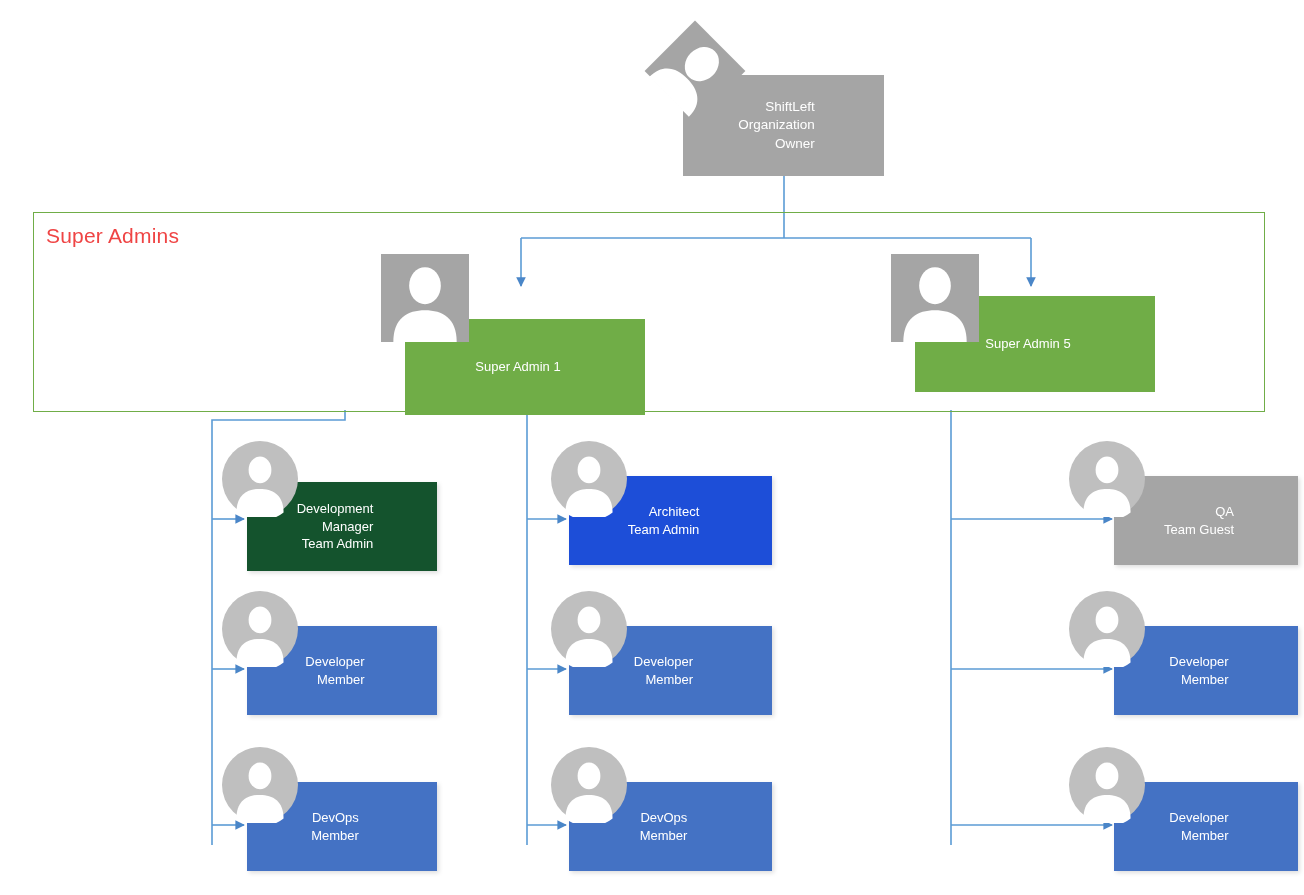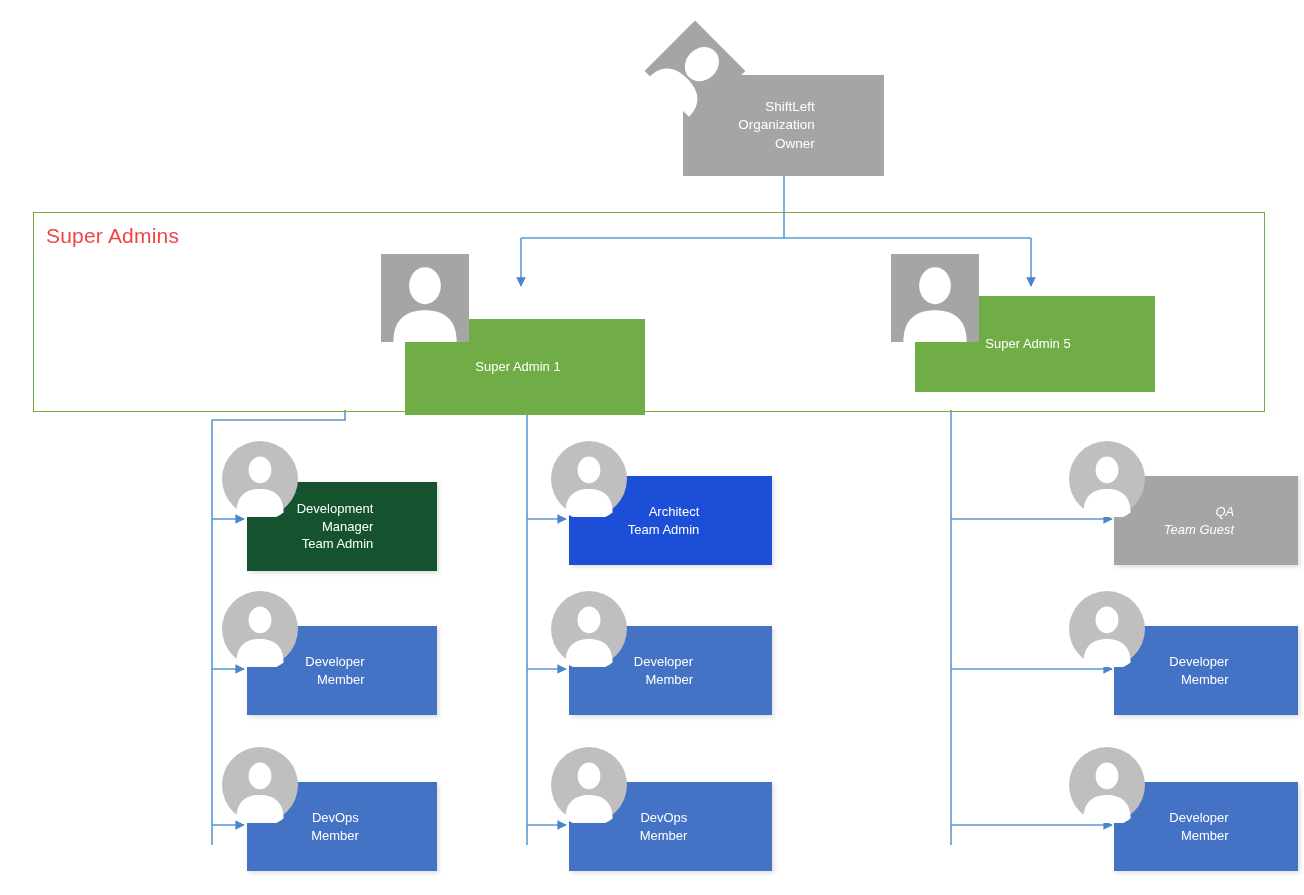--- a/index.html
+++ b/index.html
@@ -238,21 +238,21 @@
   </div>
   <div class="avatar" style="left:551px; top:747px;">
     <svg width="76" height="76" viewBox="0 0 100 100">
       <circle cx="50" cy="50" r="50" fill="#BFBFBF"></circle>
       <ellipse cx="50" cy="38" rx="15" ry="17.5" fill="#ffffff"></ellipse>
       <path d="M 19 94 C 19 71 33 63 50 63 C 67 63 81 71 81 94 A 50 50 0 0 1 19 94 Z" fill="#ffffff"></path>
     </svg>
   </div>
 
   <div class="node" style="left:1114px; top:476px;">
-    <div class="node-box shadowed" style="left:0; top:0; width:184px; height:89px; background:#A5A5A5;font-style:italic;">
+    <div class="node-box shadowed" style="left:0; top:0; width:184px; height:89px; background:#A5A5A5;">
       <div class="node-text">QA
 Team Guest</div>
     </div>
   </div>
   <div class="avatar" style="left:1069px; top:441px;">
     <svg width="76" height="76" viewBox="0 0 100 100">
       <circle cx="50" cy="50" r="50" fill="#BFBFBF"></circle>
       <ellipse cx="50" cy="38" rx="15" ry="17.5" fill="#ffffff"></ellipse>
       <path d="M 19 94 C 19 71 33 63 50 63 C 67 63 81 71 81 94 A 50 50 0 0 1 19 94 Z" fill="#ffffff"></path>
     </svg>

